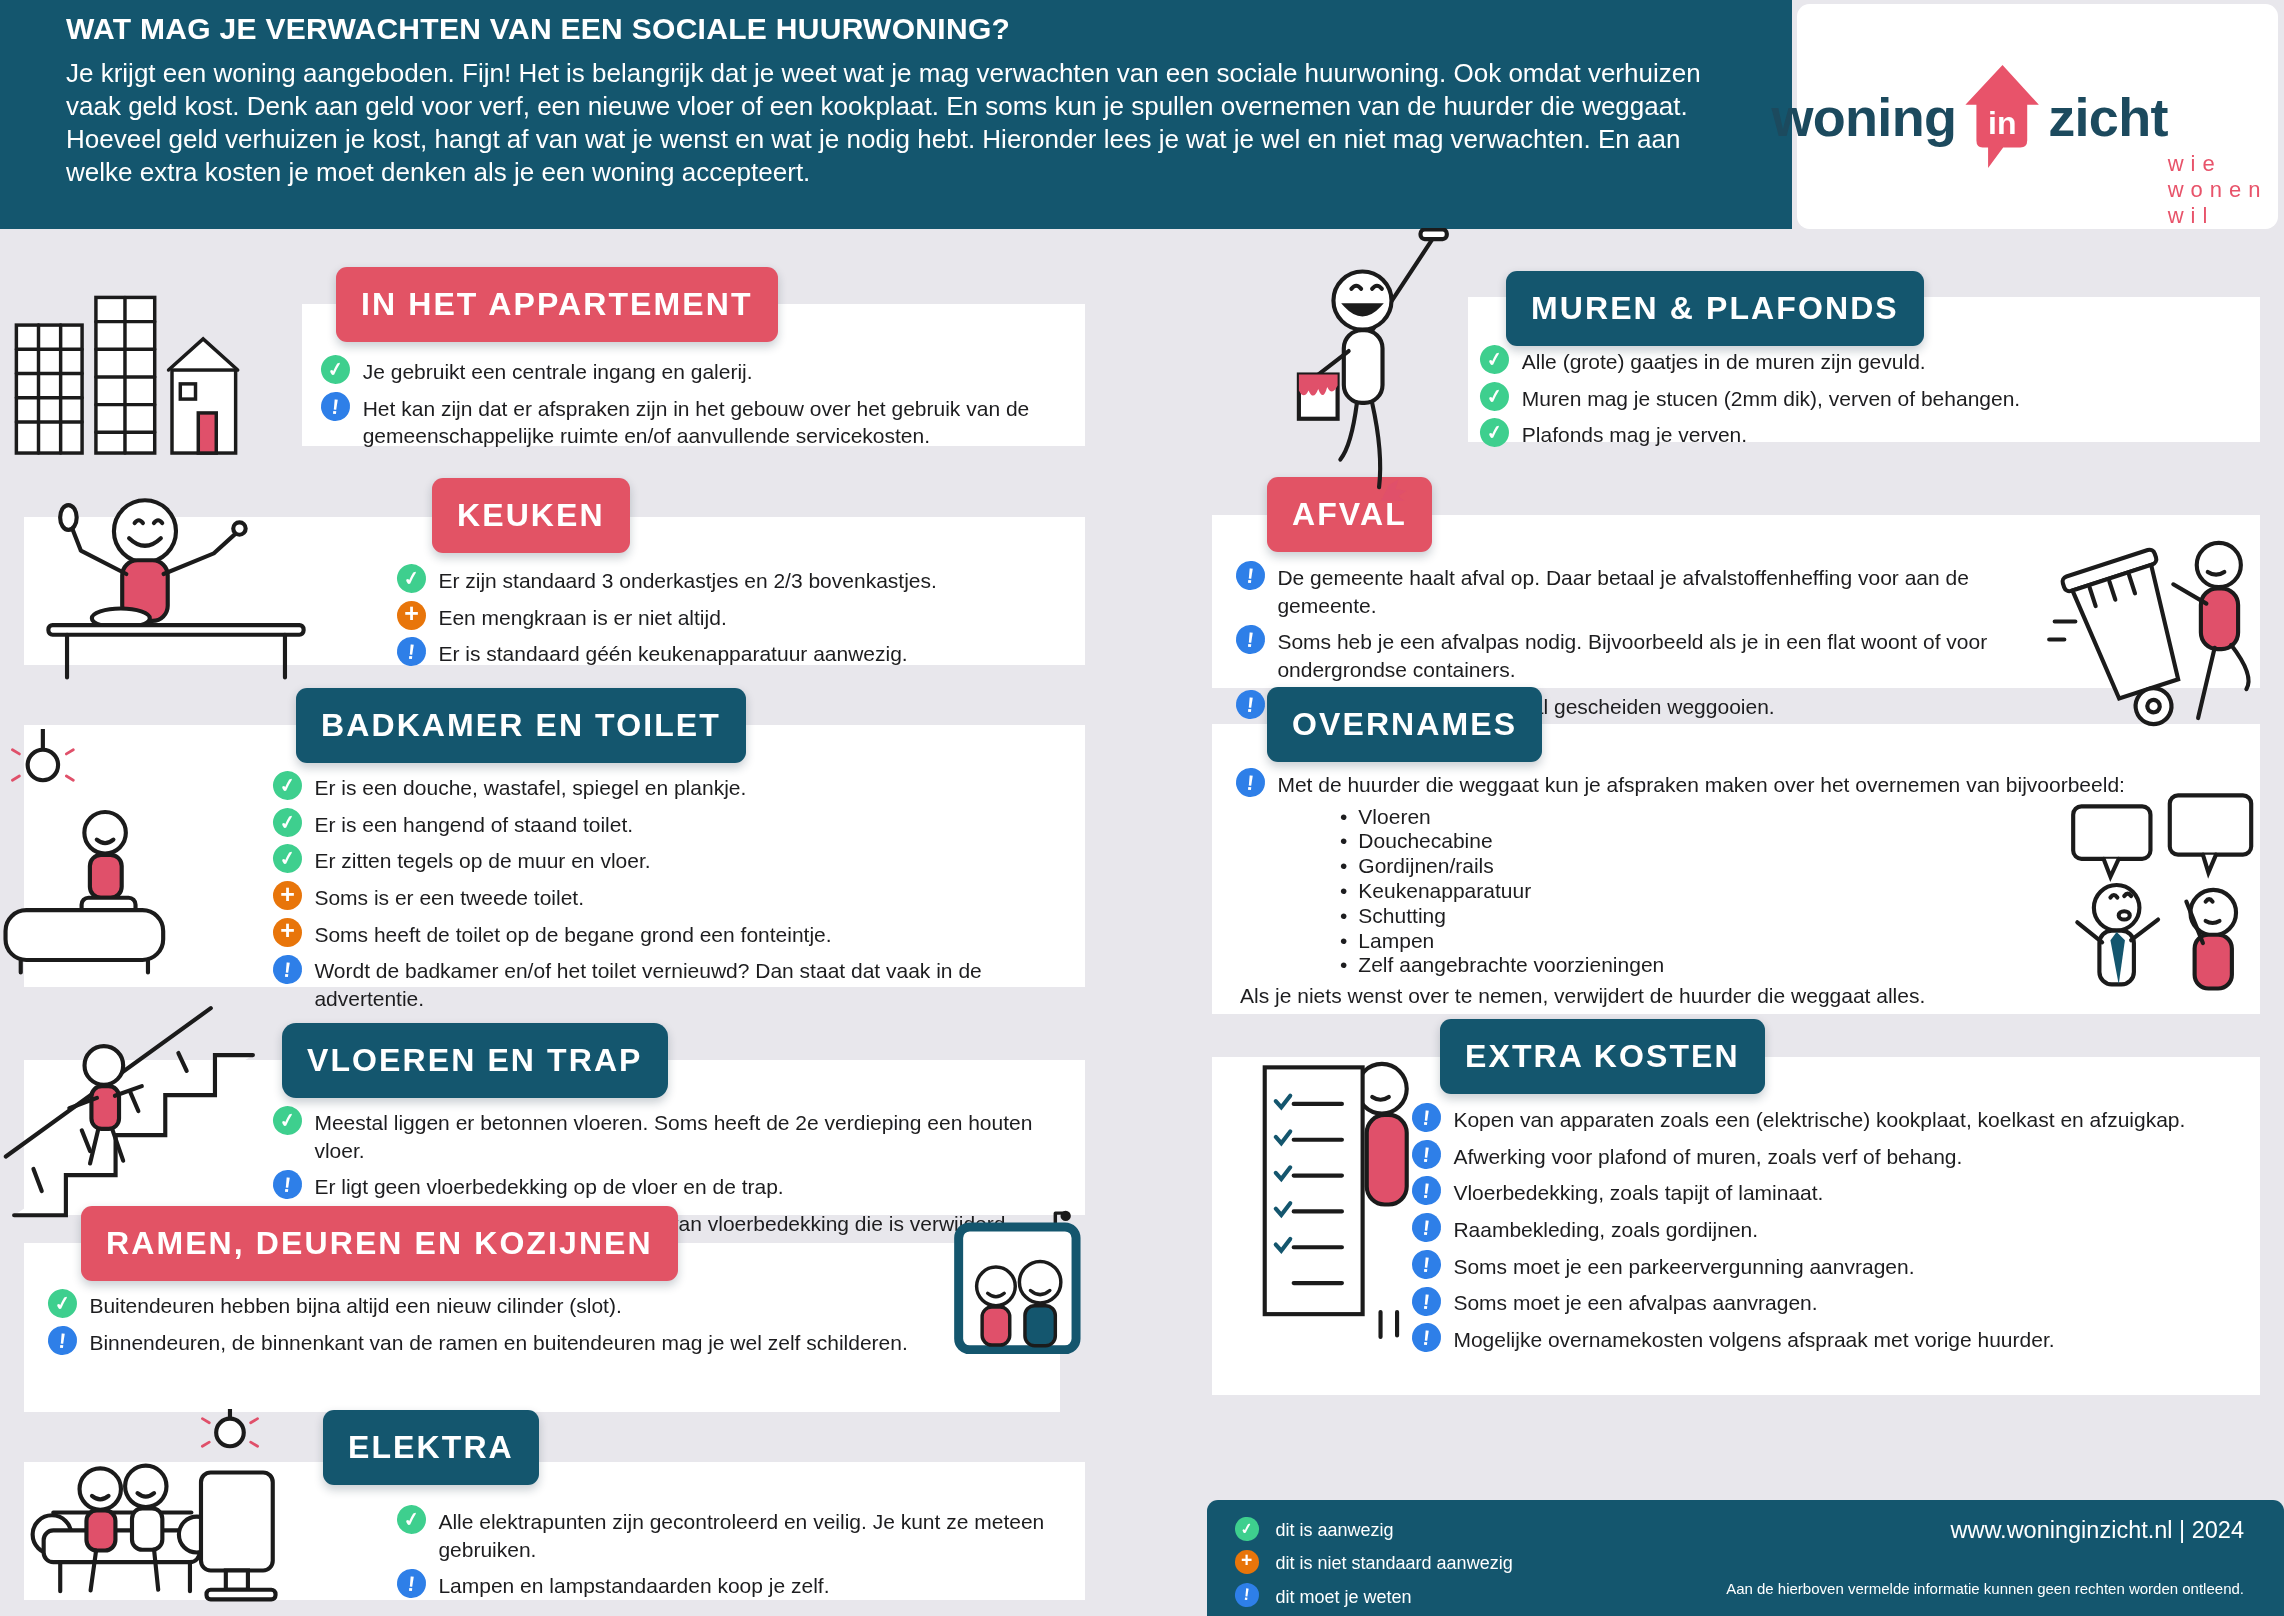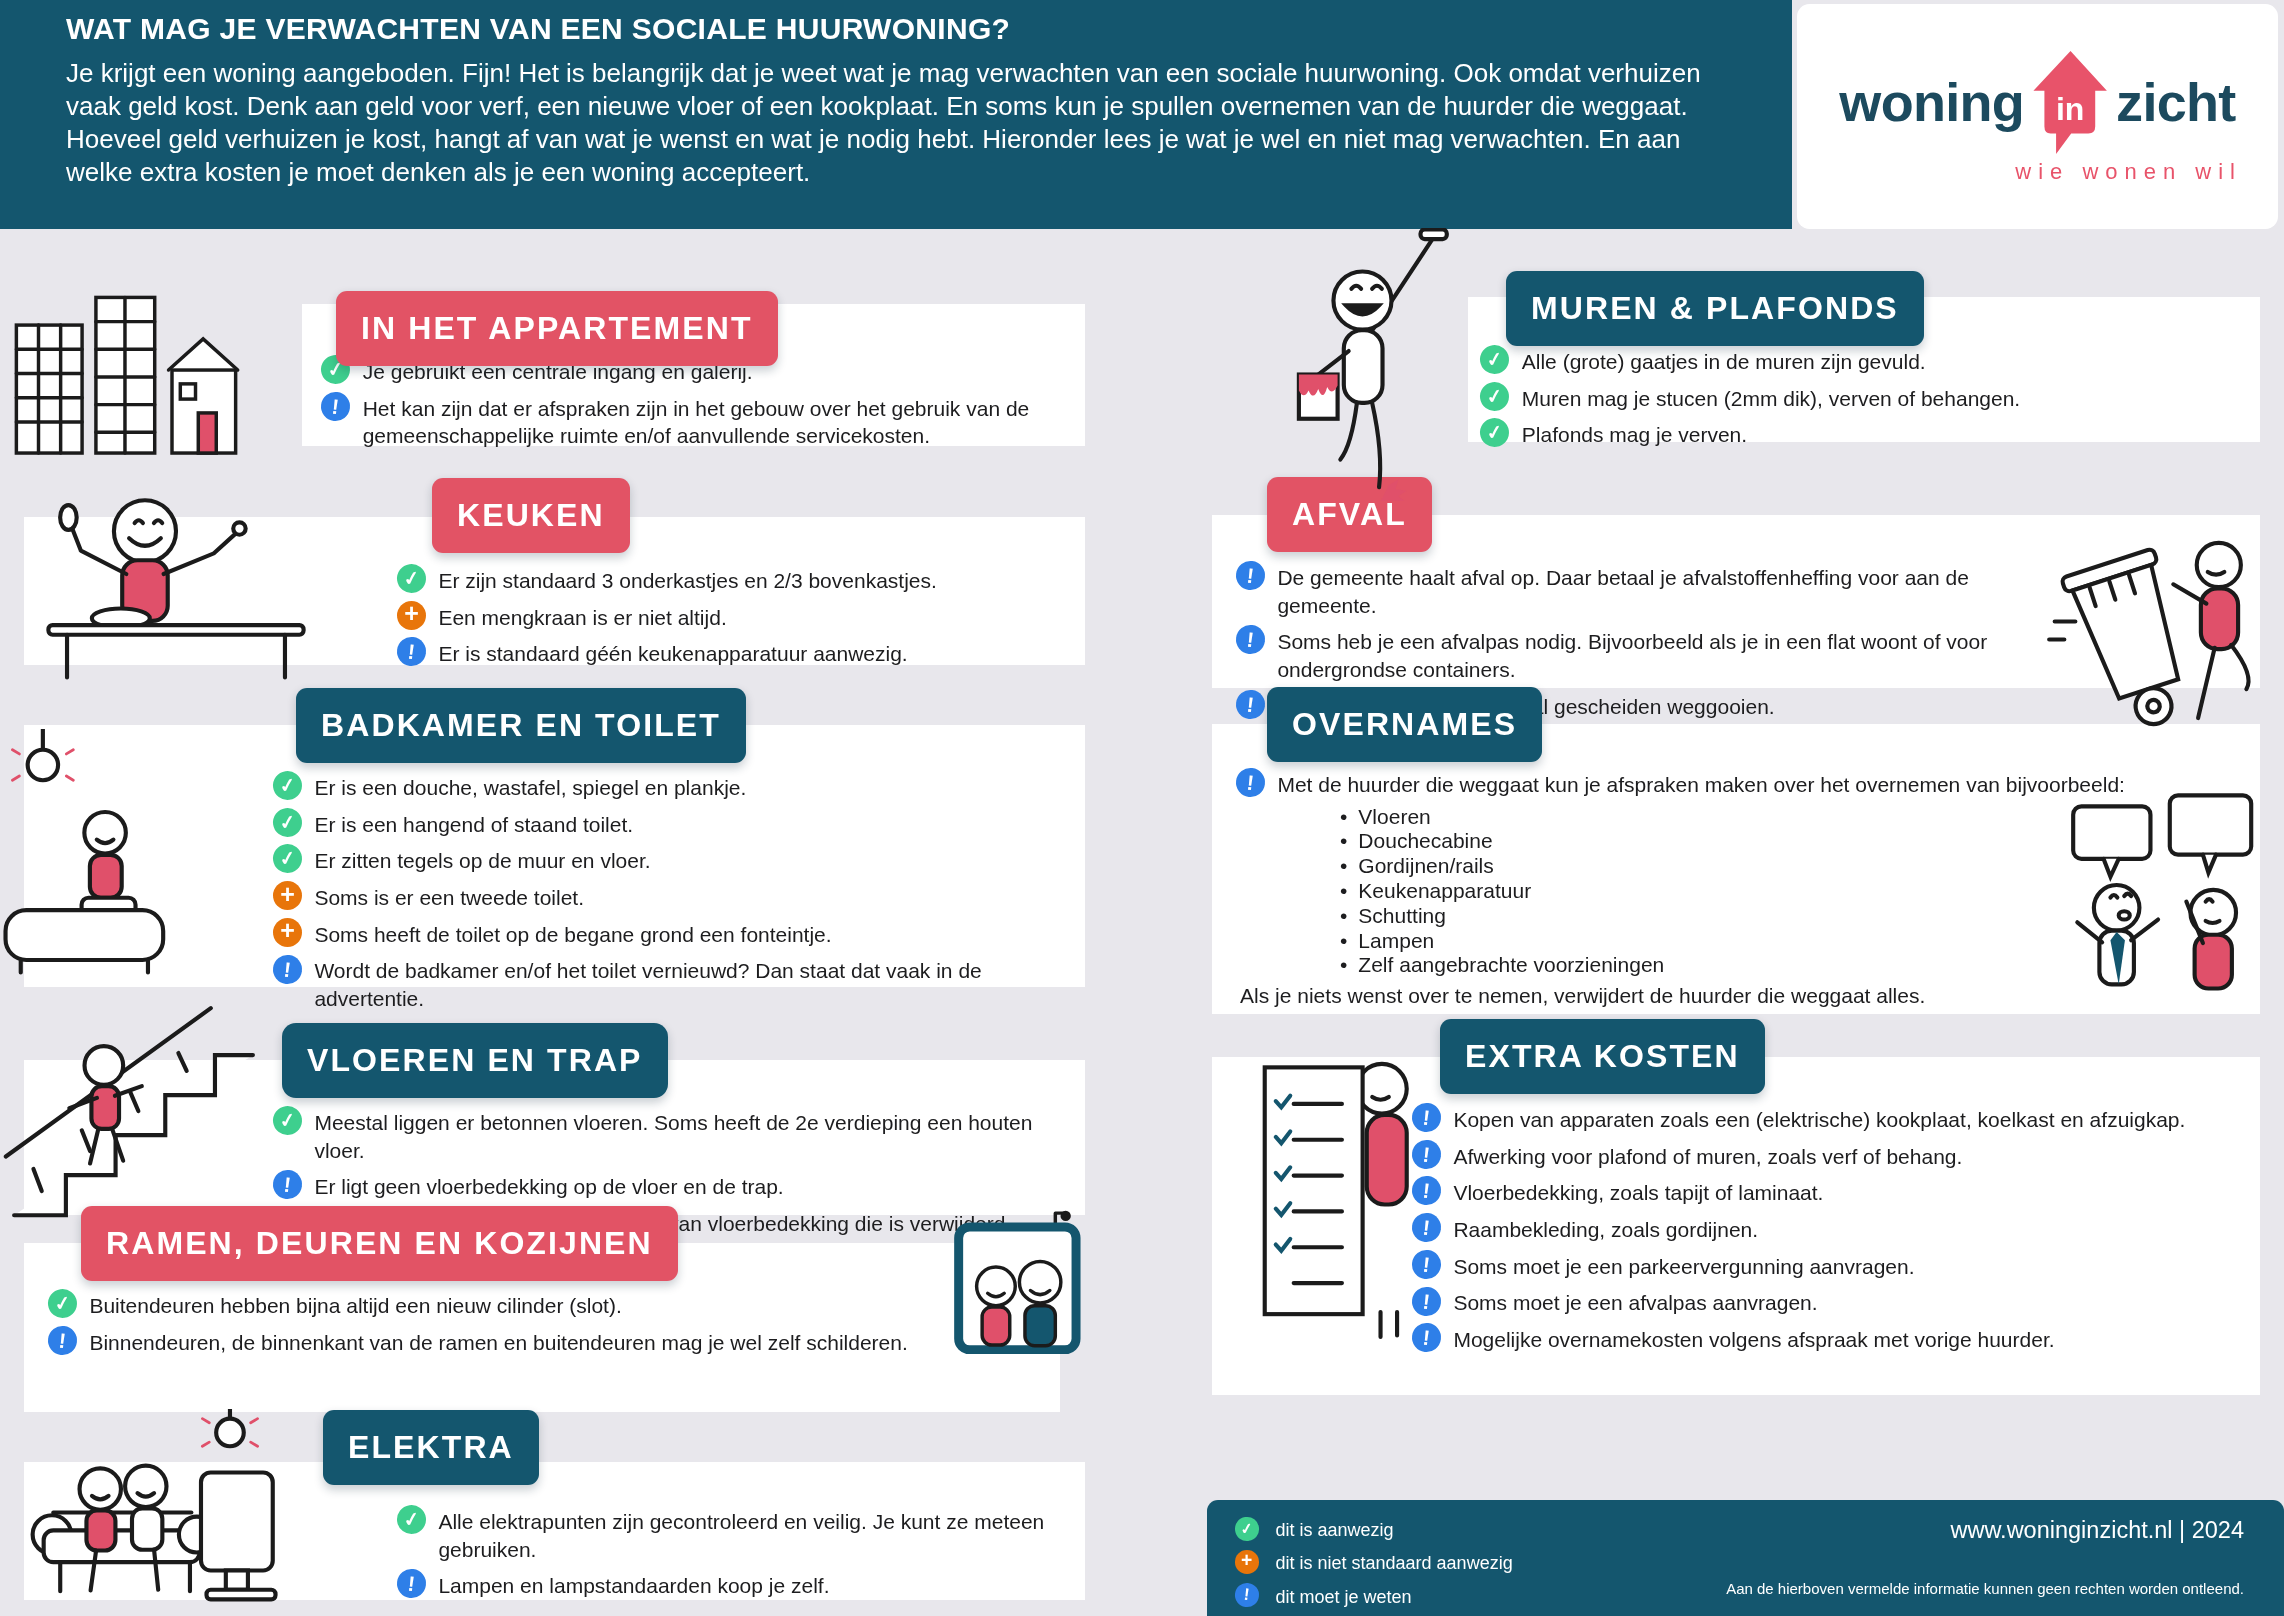--- a/index.html
+++ b/index.html
@@ -2,21 +2,21 @@
 <html style="font-size:11px"><head>
 <meta charset="utf-8">
 <style>
   html,body{margin:0;padding:0;background:#cfcfd6;font-family:"Liberation Sans",sans-serif;}
   .canvas{position:relative;width:2284px;height:1616px;background:#e8e7ec;overflow:hidden;}
 
   
   .header-band{position:absolute;left:0;top:0;width:1792px;height:229px;background:#14566e;}
   .header-title{position:absolute;left:66px;top:12.4px;color:#ffffff;font-size:30px;font-weight:700;letter-spacing:0.3px;}
   .header-intro{position:absolute;left:66px;top:57px;width:1685px;color:#ffffff;font-size:26px;line-height:1.27;}
-  .logo-card{position:absolute;left:1797px;top:4.1px;width:481px;height:225px;background:#ffffff;border-radius:12.4px;display:flex;flex-direction:column;align-items:center;justify-content:center;}
+  .logo-card{position:absolute;left:1797px;top:4.1px;width:481px;height:225px;background:#ffffff;border-radius:12.4px;display:flex;flex-direction:row;align-items:center;justify-content:center;}
   .logo-row{display:flex;align-items:center;}
   .logo-word{font-size:54px;font-weight:700;color:#1c4a5e;letter-spacing:-0.7px;}
   .logo-house{position:relative;width:81px;height:109px;margin:0 5.5px;}
   .logo-in{position:absolute;left:0;right:0;top:43px;text-align:center;color:#ffffff;font-size:32px;font-weight:700;}
   .logo-tagline{align-self:flex-end;margin:2.8px 36px 0 0;color:#e8536a;font-size:22px;letter-spacing:7px;}
 
   
   .panel{position:absolute;background:#ffffff;box-sizing:border-box;}
   .badge{position:absolute;height:75px;display:flex;align-items:center;padding:0 25px;border-radius:11px;
          color:#ffffff;font-size:32px;font-weight:700;letter-spacing:2.1px;white-space:nowrap;
@@ -84,21 +84,21 @@
   <div class="panel" style="left:302px;top:304px;width:783px;height:142px;padding:51px 19.3px 12.4px 19.3px;">
     <div class="item">
       <span class="ico check"></span>
       <span class="txt">Je gebruikt een centrale ingang en galerij.</span>
     </div>
     <div class="item">
       <span class="ico info"></span>
       <span class="txt">Het kan zijn dat er afspraken zijn in het gebouw over het gebruik van de gemeenschappelijke ruimte en/of aanvullende servicekosten.</span>
     </div>
   </div>
-  <div class="badge red" style="left:336px;top:267px;margin-top:24px;">IN HET APPARTEMENT</div>
+  <div class="badge red" style="left:336px;top:267px;">IN HET APPARTEMENT</div>
 
   <div class="panel" style="left:24px;top:517px;width:1061px;height:148px;padding:47px 21px 12.4px 373px;">
     <div class="item">
       <span class="ico check"></span>
       <span class="txt">Er zijn standaard 3 onderkastjes en 2/3 bovenkastjes.</span>
     </div>
     <div class="item">
       <span class="ico plus"></span>
       <span class="txt">Een mengkraan is er niet altijd.</span>
     </div>

